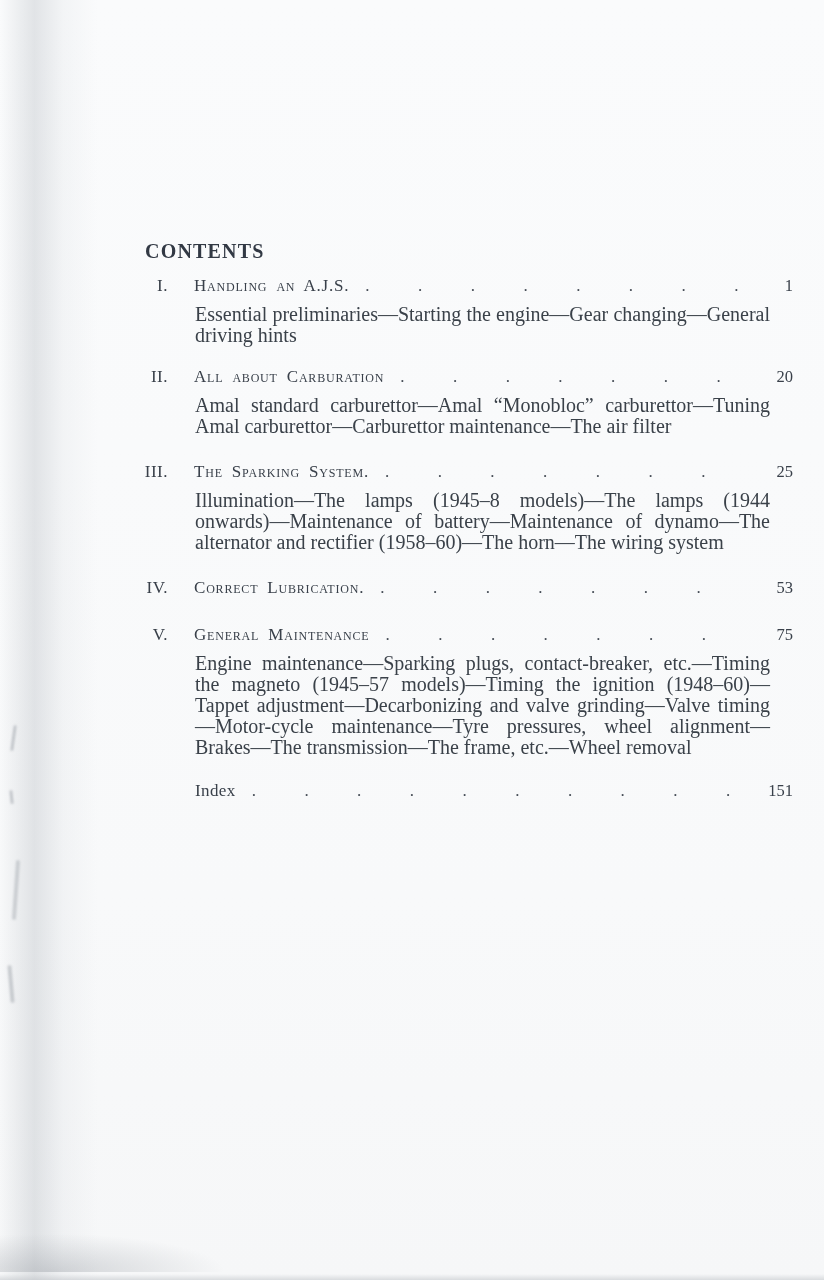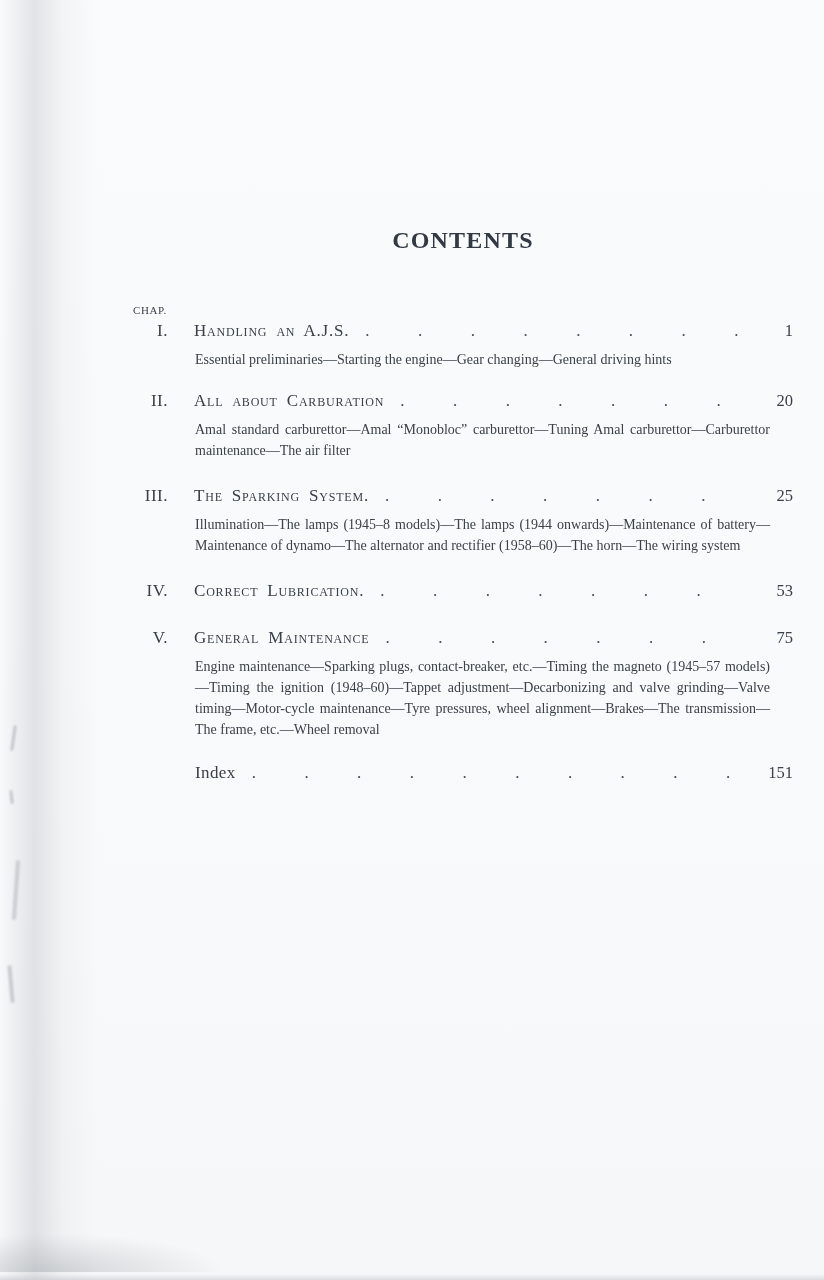--- a/index.html
+++ b/index.html
@@ -46,24 +46,24 @@
   .bm3 { left: 14px; top: 860px;  width: 4px; height: 60px; transform: rotate(4deg); opacity: 0.35; }
   .bm4 { left: 9px;  top: 965px;  width: 4px; height: 38px; transform: rotate(-5deg); opacity: 0.4; }
 
   .toc {
     position: absolute; left: 0; top: 0; width: 100%;
     box-sizing: border-box;
     padding: 227px 31px 0 133px;
     color: #39404a;
   }
   .page-title {
-    margin: 1px;
-    font-size: 24px; line-height: 24px;
+    margin: 12px;
+    font-size: 20px; line-height: 24px;
     font-weight: bold; letter-spacing: 1.2px;
-    text-align: center;
+    text-align: left;
     color: #323944;
   }
   .chap-label {
     margin-top: 52px;
     font-size: 11px; line-height: 13px;
     letter-spacing: 0.6px;
     color: #3c434d;
   }
   .entry { margin-top: 24px; }
   .entry.e1 { margin-top: 3px; }
@@ -89,40 +89,39 @@
     margin: 0 10px 0 16px;
     word-spacing: 2.6em;
     color: #454c55;
   }
   .pnum {
     flex: none; min-width: 34px; text-align: right;
     font-size: 16.5px;
   }
   .desc {
     margin: 7px 23px 0 62px;
-    font-size: 14px; line-height: 21px;
+    font-size: 20px; line-height: 21px;
     text-align: justify;
     color: #3a4149;
   }
   .index-row { margin-top: 22px; }
   .index-row .ctitle {
     margin-left: 62px;
     font-variant: normal; 
     letter-spacing: 0.4px; word-spacing: normal;
   }
 </style>
 </head>
 <body>
 
 <div class="sheet">
   <div class="spine-shadow"></div>
 
   <div class="toc">
     <h1 class="page-title">CONTENTS</h1>
-    <div class="chap-label">CHAP.</div>
 
     <div class="entry e1">
       <div class="row">
         <span class="numeral">I.</span>
         <span class="ctitle">Handling an A.J.S.</span>
         <span class="leader">. . . . . . . . . . . . . .</span>
         <span class="pnum">1</span>
       </div>
       <p class="desc">Essential preliminaries—Starting the engine—Gear changing—General driving hints</p>
     </div>

